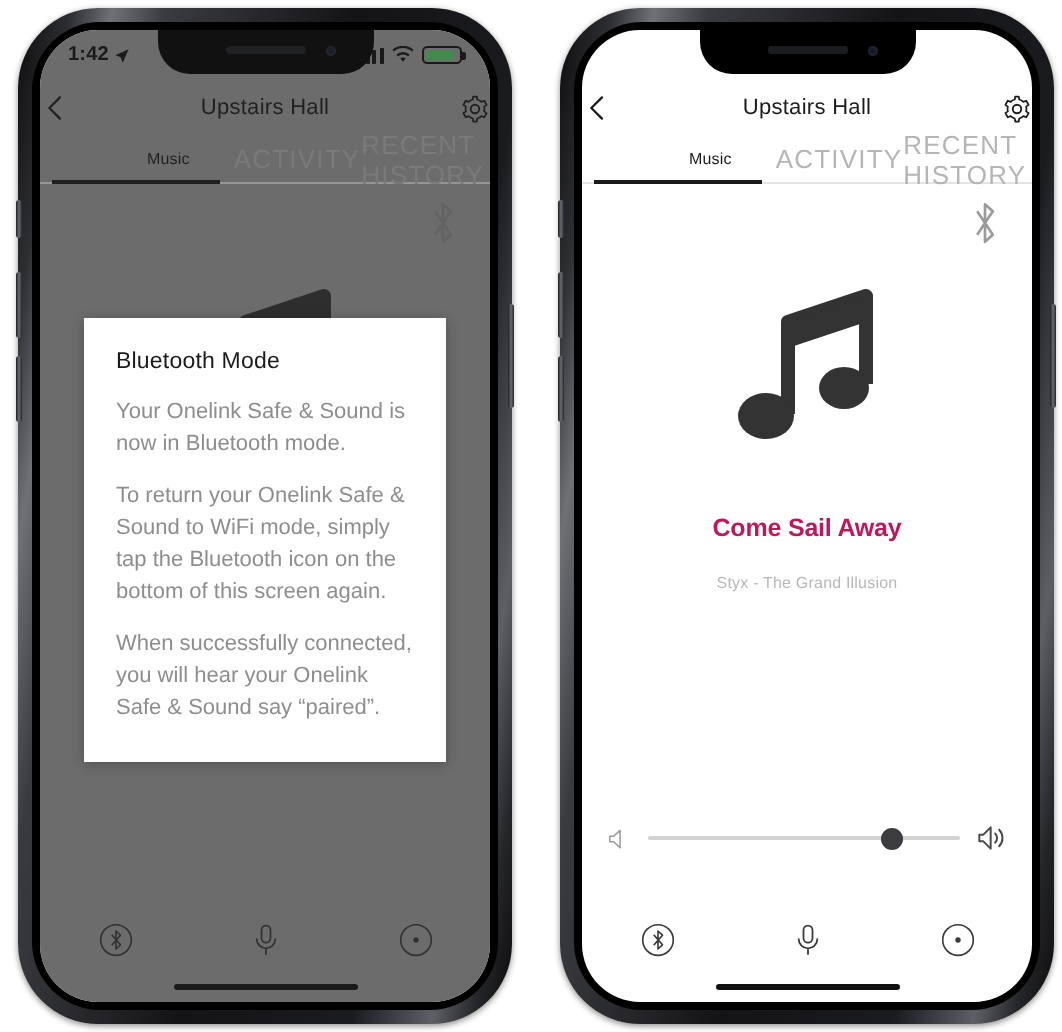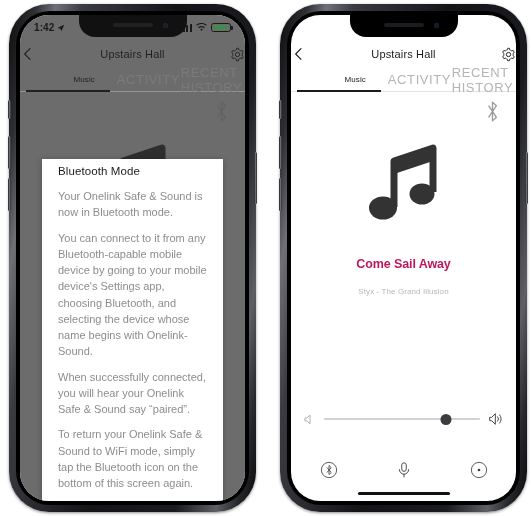--- a/index.html
+++ b/index.html
@@ -90,21 +90,21 @@
   .toolbar{position:absolute;left:0;right:0;bottom:0;height:56px;z-index:20;
      display:flex;align-items:flex-start;justify-content:space-around;padding-top:10px;
      box-sizing:border-box;}
   .tb-item{width:30px;height:30px;display:flex;align-items:center;justify-content:center;cursor:pointer;}
   .home-ind{position:absolute;left:50%;transform:translateX(-50%);bottom:6px;
      width:92px;height:3.4px;border-radius:2px;background:#111;z-index:25;}
 
   
   .dim{position:absolute;inset:0;background:rgba(40,40,40,.42);z-index:50;}
   .dialog{position:absolute;z-index:60;left:22px;right:22px;top:144px;
-     background:#fff;padding:6px 16px 10px 16px;box-sizing:border-box;
+     background:#fff;padding:16px 16px 10px 16px;box-sizing:border-box;
      box-shadow:0 1px 6px rgba(0,0,0,.25);}
   .dlg-title{font-size:11.5px;color:#1b1b1b;font-weight:400;letter-spacing:.1px;margin-bottom:11px;}
   .dlg-p{font-size:11px;line-height:1.48;color:#8d8d8d;margin:0 0 9px 0;}
   .dlg-ok{text-align:right;font-size:8px;color:#555;padding:11px 2px 2px 0;cursor:pointer;letter-spacing:.3px;}
 
   .grayscreen{position:absolute;inset:0;background:#9d9d9d;}
 </style>
 </head>
 <body>
 
@@ -198,23 +198,22 @@
           <circle cx="12" cy="12" r="1.8" fill="#3a3a3a"></circle>
         </svg>
       </div>
     </div>
     <div class="home-ind"></div>
 
     <div class="dim"></div>
     <div class="dialog">
       <div class="dlg-title">Bluetooth Mode</div>
       <p class="dlg-p">Your Onelink Safe &amp; Sound is now in Bluetooth mode.</p>
-      <p class="dlg-p">You can connect to it from any Bluetooth-capable mobile device by going to your mobile device's Settings app, choosing Bluetooth, and selecting the device whose name begins with Onelink-Sound.</p>
+      <p class="dlg-p">To return your Onelink Safe &amp; Sound to WiFi mode, simply tap the Bluetooth icon on the bottom of this screen again.</p>
       <p class="dlg-p">When successfully connected, you will hear your Onelink Safe &amp; Sound say “paired”.</p>
-      <p class="dlg-p">To return your Onelink Safe &amp; Sound to WiFi mode, simply tap the Bluetooth icon on the bottom of this screen again.</p>
     </div>
 
     <div class="notch">
       <span class="speaker"></span>
       <span class="cam"></span>
     </div>
   </div>
 </div>
 
 <div class="phone right">

